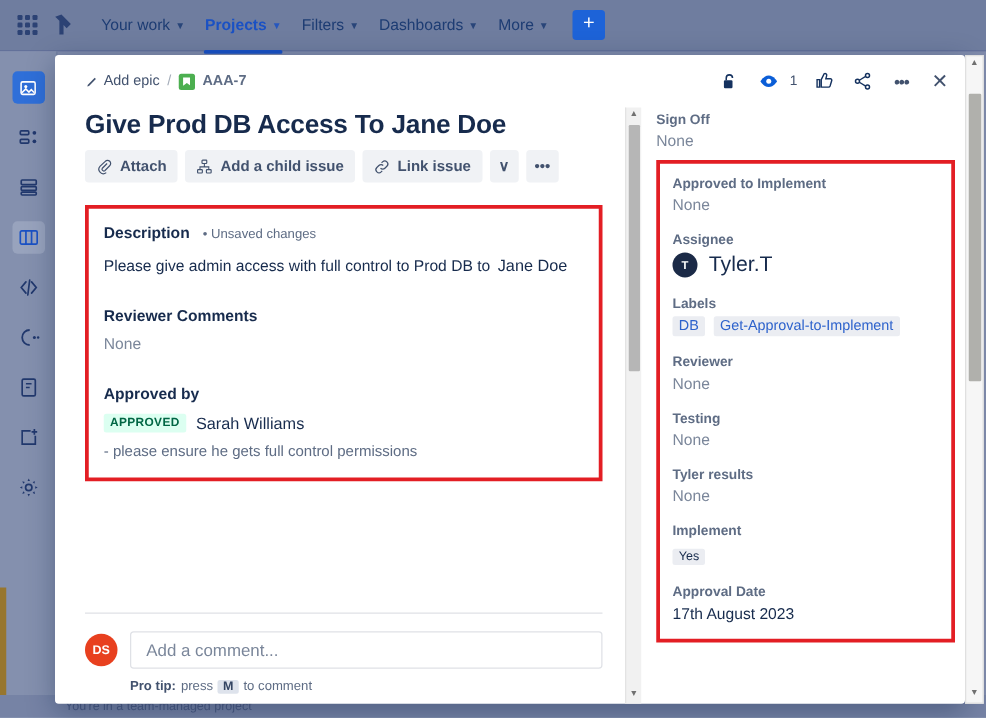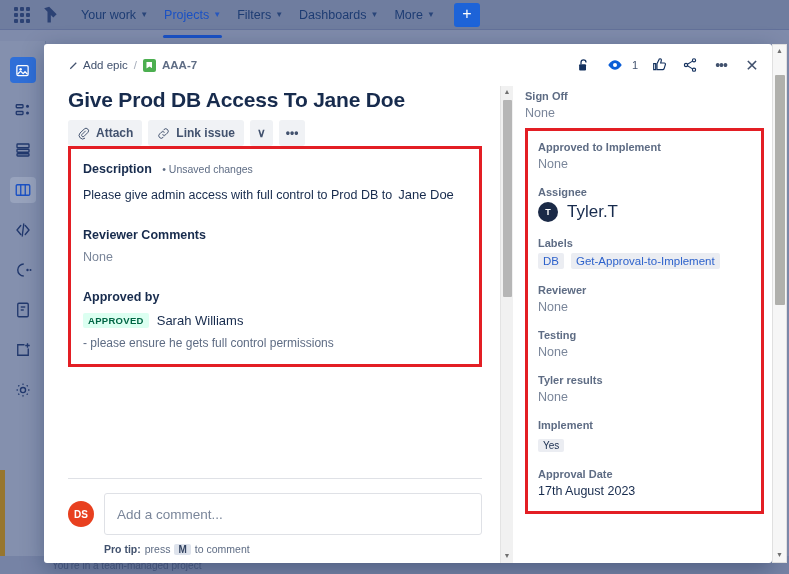--- a/index.html
+++ b/index.html
@@ -9,37 +9,37 @@
     font-family: "Liberation Sans", sans-serif;
     background: #7f8bab;
   }
 
   
   #app-backdrop {
     position: absolute; inset: 0;
     background: #7f8bab;
   }
   .top-nav {
-    position: absolute; top: 0; left: 0; right: 0; height: 30px;
+    position: absolute; top: 0; left: 0; right: 0; height: 41px;
     background: #6f7d9f;
     display: flex; align-items: center;
     padding-left: 10px;
     border-bottom: 1px solid #63719a;
   }
   .grid-icon { width: 16px; height: 16px; margin: 0 10px 0 4px;
     display: grid; grid-template-columns: repeat(3,1fr); grid-template-rows: repeat(3,1fr); gap: 2px; }
   .grid-icon i { background: #2c4274; border-radius: 1px; display:block; }
   .jira-logo { width: 20px; height: 20px; margin-right: 14px; position: relative; }
   .jira-logo svg { display:block; }
   .nav-item {
     color: #1d3c73; font-size: 12.5px; padding: 4px 7px; margin-right: 2px;
     display: flex; align-items: center; gap: 4px; white-space: nowrap;
     position: relative;
   }
-  .nav-item.active { color: #1a51c4; font-weight: 400; }
+  .nav-item.active { color: #1a51c4; font-weight: 700; }
   .nav-item.active::after {
     content: ""; position: absolute; left: 6px; right: 6px; bottom: -12px;
     height: 3px; background: #1a51c4; border-radius: 2px;
   }
   .caret { font-size: 8px; opacity: .85; }
   .create-btn {
     background: #1d63d8; color: #fff; width: 26px; height: 24px;
     border-radius: 3px; margin-left: 10px; font-size: 16px; line-height: 22px;
     text-align: center; font-weight: 300;
   }
@@ -109,21 +109,21 @@
     width: 456px; position: relative; display: flex; flex-direction: column;
     min-height: 0;
   }
   .left-scroll {
     flex: 1; overflow: hidden; padding: 0 0 0 24px; position: relative;
   }
   .issue-title {
     font-size: 21px; font-weight: 600; color: #172b4d;
     letter-spacing: -.2px; margin: 2px 0 8px 0;
   }
-  .action-row { display: flex; align-items: center; gap: 6px; }
+  .action-row { display: flex; align-items: center; gap: 6px; margin-bottom: 18px; }
   .act-chip {
     background: #f0f2f5; color: #42526e; font-size: 12px; font-weight: 600;
     height: 26px; border-radius: 3px; padding: 0 9px;
     display: flex; align-items: center; gap: 6px; white-space: nowrap;
   }
   .act-chip.sq { padding: 0 7px; }
 
   .desc-box {
     border: 3px solid #e31e24; padding: 10px 12px 14px 12px; margin-right: 18px;
   }
@@ -145,21 +145,21 @@
     border-top: 1px solid #dfe1e6; margin: 0 18px 0 24px;
     padding: 14px 0 8px 0; flex: none;
   }
   .comment-row { display: flex; align-items: center; gap: 10px; }
   .avatar-ds {
     width: 26px; height: 26px; border-radius: 50%; background: #e8401f;
     color: #fff; font-size: 10px; font-weight: 700;
     display: flex; align-items: center; justify-content: center; flex: none;
   }
   .comment-input {
-    flex: 1; height: 42px; border: 1px solid #dfe1e6; border-radius: 3px;
+    flex: 1; height: 30px; border: 1px solid #dfe1e6; border-radius: 3px;
     display: flex; align-items: center; padding: 0 12px;
     color: #7a869a; font-size: 13.5px; background:#fff;
   }
   .protip { font-size: 10.5px; color: #5e6c84; margin: 8px 0 0 36px; display: flex; align-items: center; gap: 4px; }
   .protip b { color: #42526e; }
   .kbd { background: #dee3ec; color: #344563; border-radius: 2px; padding: 0 4px; font-size: 10px; font-weight: 700; }
 
   
   .sb {
     width: 13px; background: #f1f1f1; border-left: 1px solid #e3e3e3;
@@ -396,20 +396,29 @@
 
         <div class="action-row">
           <div class="act-chip">
             <svg width="13" height="13" viewBox="0 0 24 24">
                 <path d="M16 7l-7 7a2.6 2.6 0 003.6 3.6l7.2-7.2a4.6 4.6 0 10-6.5-6.5L5.5 11.2a6.6 6.6 0 009.3 9.3" fill="none" stroke="#42526e" stroke-width="1.8"></path>
               </svg>
             <span>Attach</span>
           </div>
           <div class="act-chip">
             <svg width="13" height="13" viewBox="0 0 24 24">
+                <rect x="8.5" y="2" width="7" height="5" rx="1" fill="none" stroke="#42526e" stroke-width="1.7"></rect>
+                <rect x="2" y="16" width="7" height="5" rx="1" fill="none" stroke="#42526e" stroke-width="1.7"></rect>
+                <rect x="15" y="16" width="7" height="5" rx="1" fill="none" stroke="#42526e" stroke-width="1.7"></rect>
+                <path d="M12 7v5M5.5 16v-4h13v4" fill="none" stroke="#42526e" stroke-width="1.6"></path>
+              </svg>
+            <span>Add a child issue</span>
+          </div>
+          <div class="act-chip">
+            <svg width="13" height="13" viewBox="0 0 24 24">
                 <path d="M10 14a4.5 4.5 0 006.4 0l3-3a4.5 4.5 0 10-6.4-6.4l-1.5 1.5" fill="none" stroke="#42526e" stroke-width="1.8"></path>
                 <path d="M14 10a4.5 4.5 0 00-6.4 0l-3 3a4.5 4.5 0 106.4 6.4l1.5-1.5" fill="none" stroke="#42526e" stroke-width="1.8"></path>
               </svg>
             <span>Link issue</span>
           </div>
           <div class="act-chip sq">∨</div>
           <div class="act-chip sq">•••</div>
         </div>
 
         <div class="desc-box">

